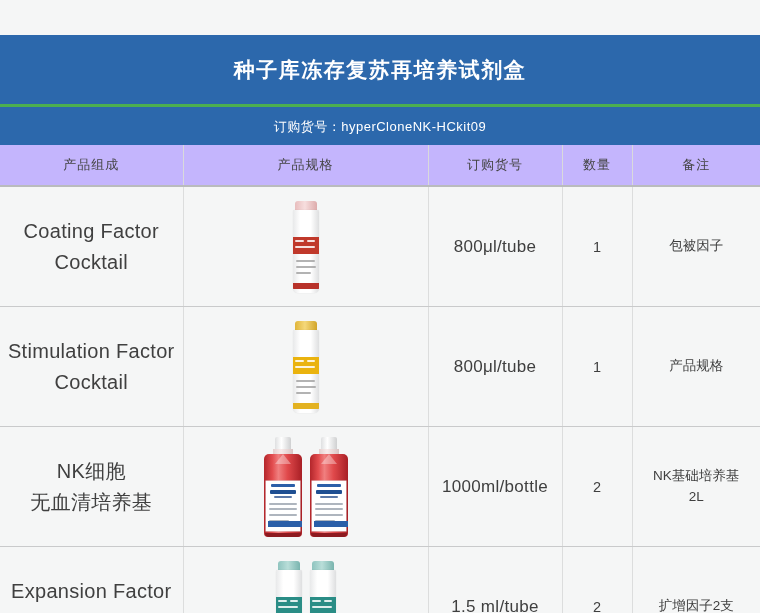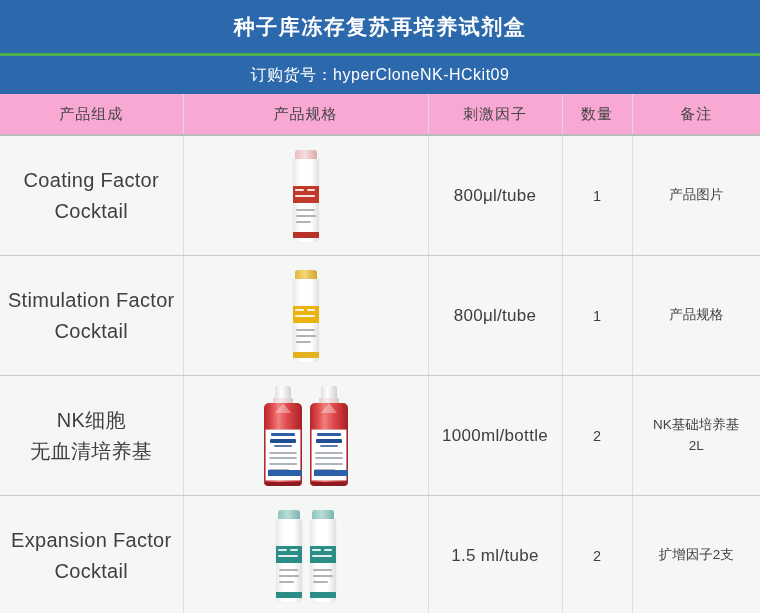--- a/index.html
+++ b/index.html
@@ -21,24 +21,25 @@
     background: #f5f6f6;
     box-sizing: border-box;
   }
 
   
   .header-band {
     background: #2c68ac;
     width: 100%;
   }
   .header-title-row {
-    height: 53px;
+    height: 69px;
     display: flex;
     align-items: center;
     justify-content: center;
+    margin-top: 35px;
   }
   .header-title {
     color: #ffffff;
     font-size: 21px;
     font-weight: bold;
     letter-spacing: 1.5px;
     line-height: 1;
   }
   .header-rule {
     height: 3px;
@@ -47,47 +48,47 @@
   }
   .header-sub-row {
     height: 38px;
     display: flex;
     align-items: center;
     justify-content: center;
     background: #2c68ac;
   }
   .header-sub {
     color: #ffffff;
-    font-size: 16px;
+    font-size: 13px;
     letter-spacing: 0.5px;
     line-height: 1;
   }
 
   
   table.kit-table {
     border-collapse: collapse;
     width: 760px;
     table-layout: fixed;
     background: #f5f6f6;
   }
   table.kit-table col.c-name   { width: 183px; }
   table.kit-table col.c-image  { width: 245px; }
   table.kit-table col.c-spec   { width: 134px; }
   table.kit-table col.c-qty    { width: 70px;  }
   table.kit-table col.c-note   { width: 128px; }
 
   thead th {
     height: 40px;
-    font-size: 15px;
+    font-size: 13px;
     font-weight: normal;
     color: #444;
     text-align: center;
     border-right: 1px solid #d9dadb;
     border-bottom: 2px solid #b9bbbd;
-    background: #f9a8d4;
+    background: #c4b5fd;
     letter-spacing: 1px;
     padding: 0;
   }
   thead th:last-child { border-right: none; }
 
   tbody td {
     height: 119px;
     border-right: 1px solid #dcdddd;
     border-bottom: 1px solid #c9cacb;
     text-align: center;
@@ -271,21 +272,21 @@
       <col class="c-name">
         <col class="c-image">
         <col class="c-spec">
         <col class="c-qty">
         <col class="c-note">
     </colgroup>
     <thead>
       <tr>
         <th>产品组成</th>
         <th>产品规格</th>
-        <th>刺激因子</th>
+        <th>订购货号</th>
         <th>数量</th>
         <th>备注</th>
       </tr>
     </thead>
     <tbody>
 
       <tr>
         <td>
           <div class="prod-name">Coating Factor<br>Cocktail</div>
         </td>
@@ -307,21 +308,21 @@
             </span>
           </div>
         </td>
         <td>
           <div class="spec-text">800μl/tube</div>
         </td>
         <td>
           <div class="qty-text">1</div>
         </td>
         <td>
-          <div class="note-text">产品图片</div>
+          <div class="note-text">包被因子</div>
         </td>
       </tr>
 
       <tr>
         <td>
           <div class="prod-name">Stimulation Factor<br>Cocktail</div>
         </td>
         <td>
           <div class="img-cell-inner">
             <span class="vial">

